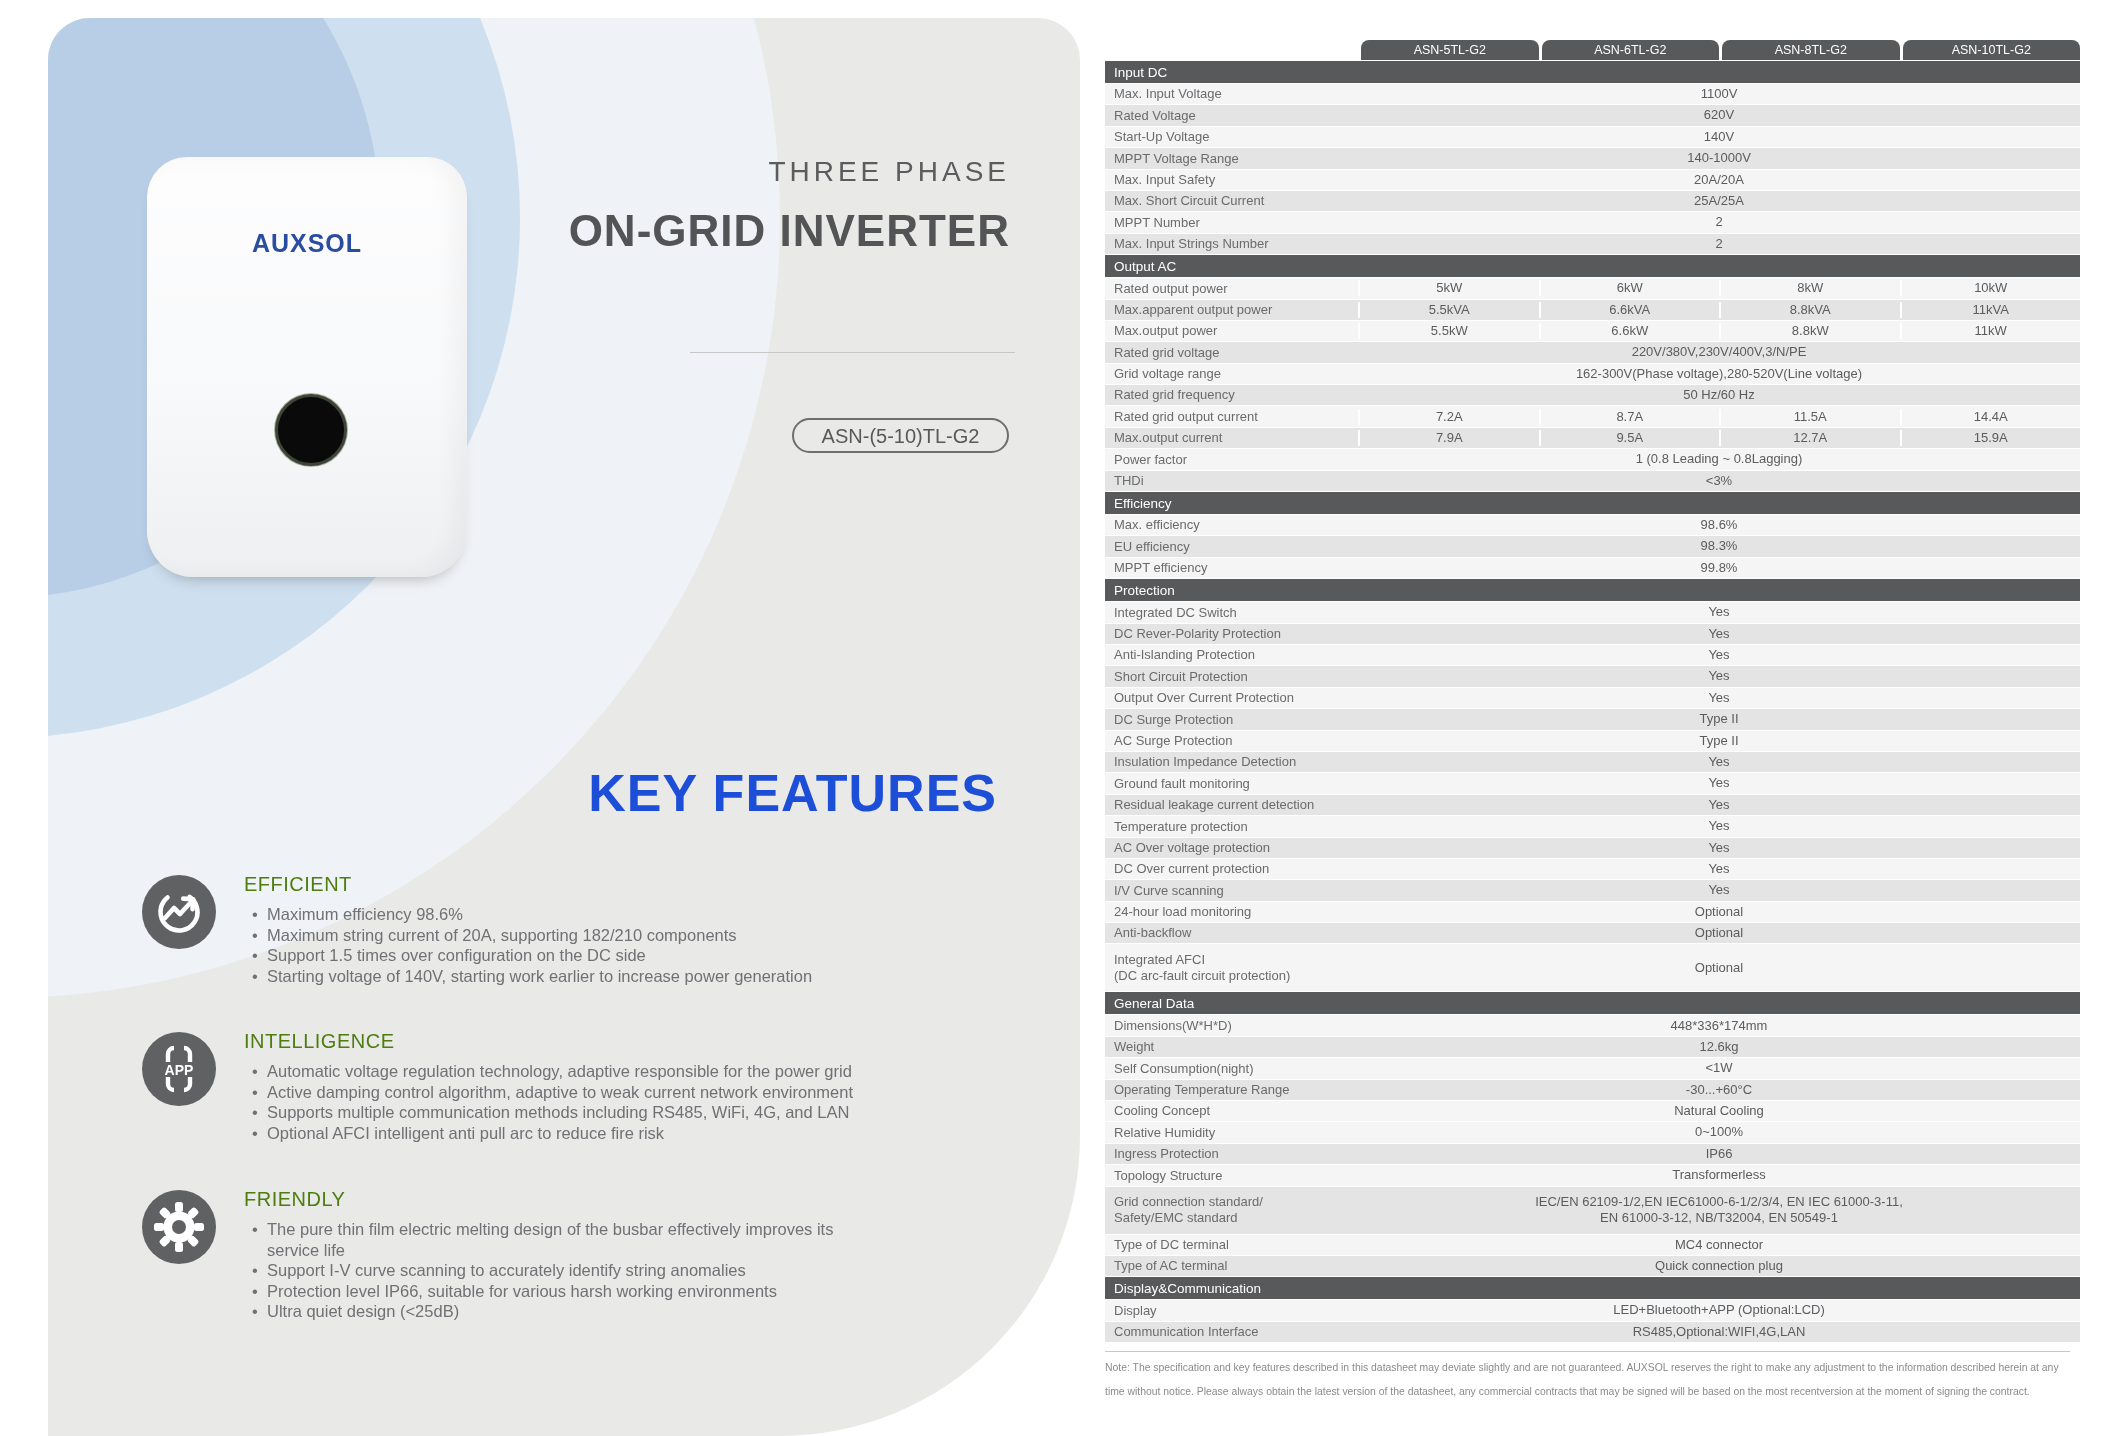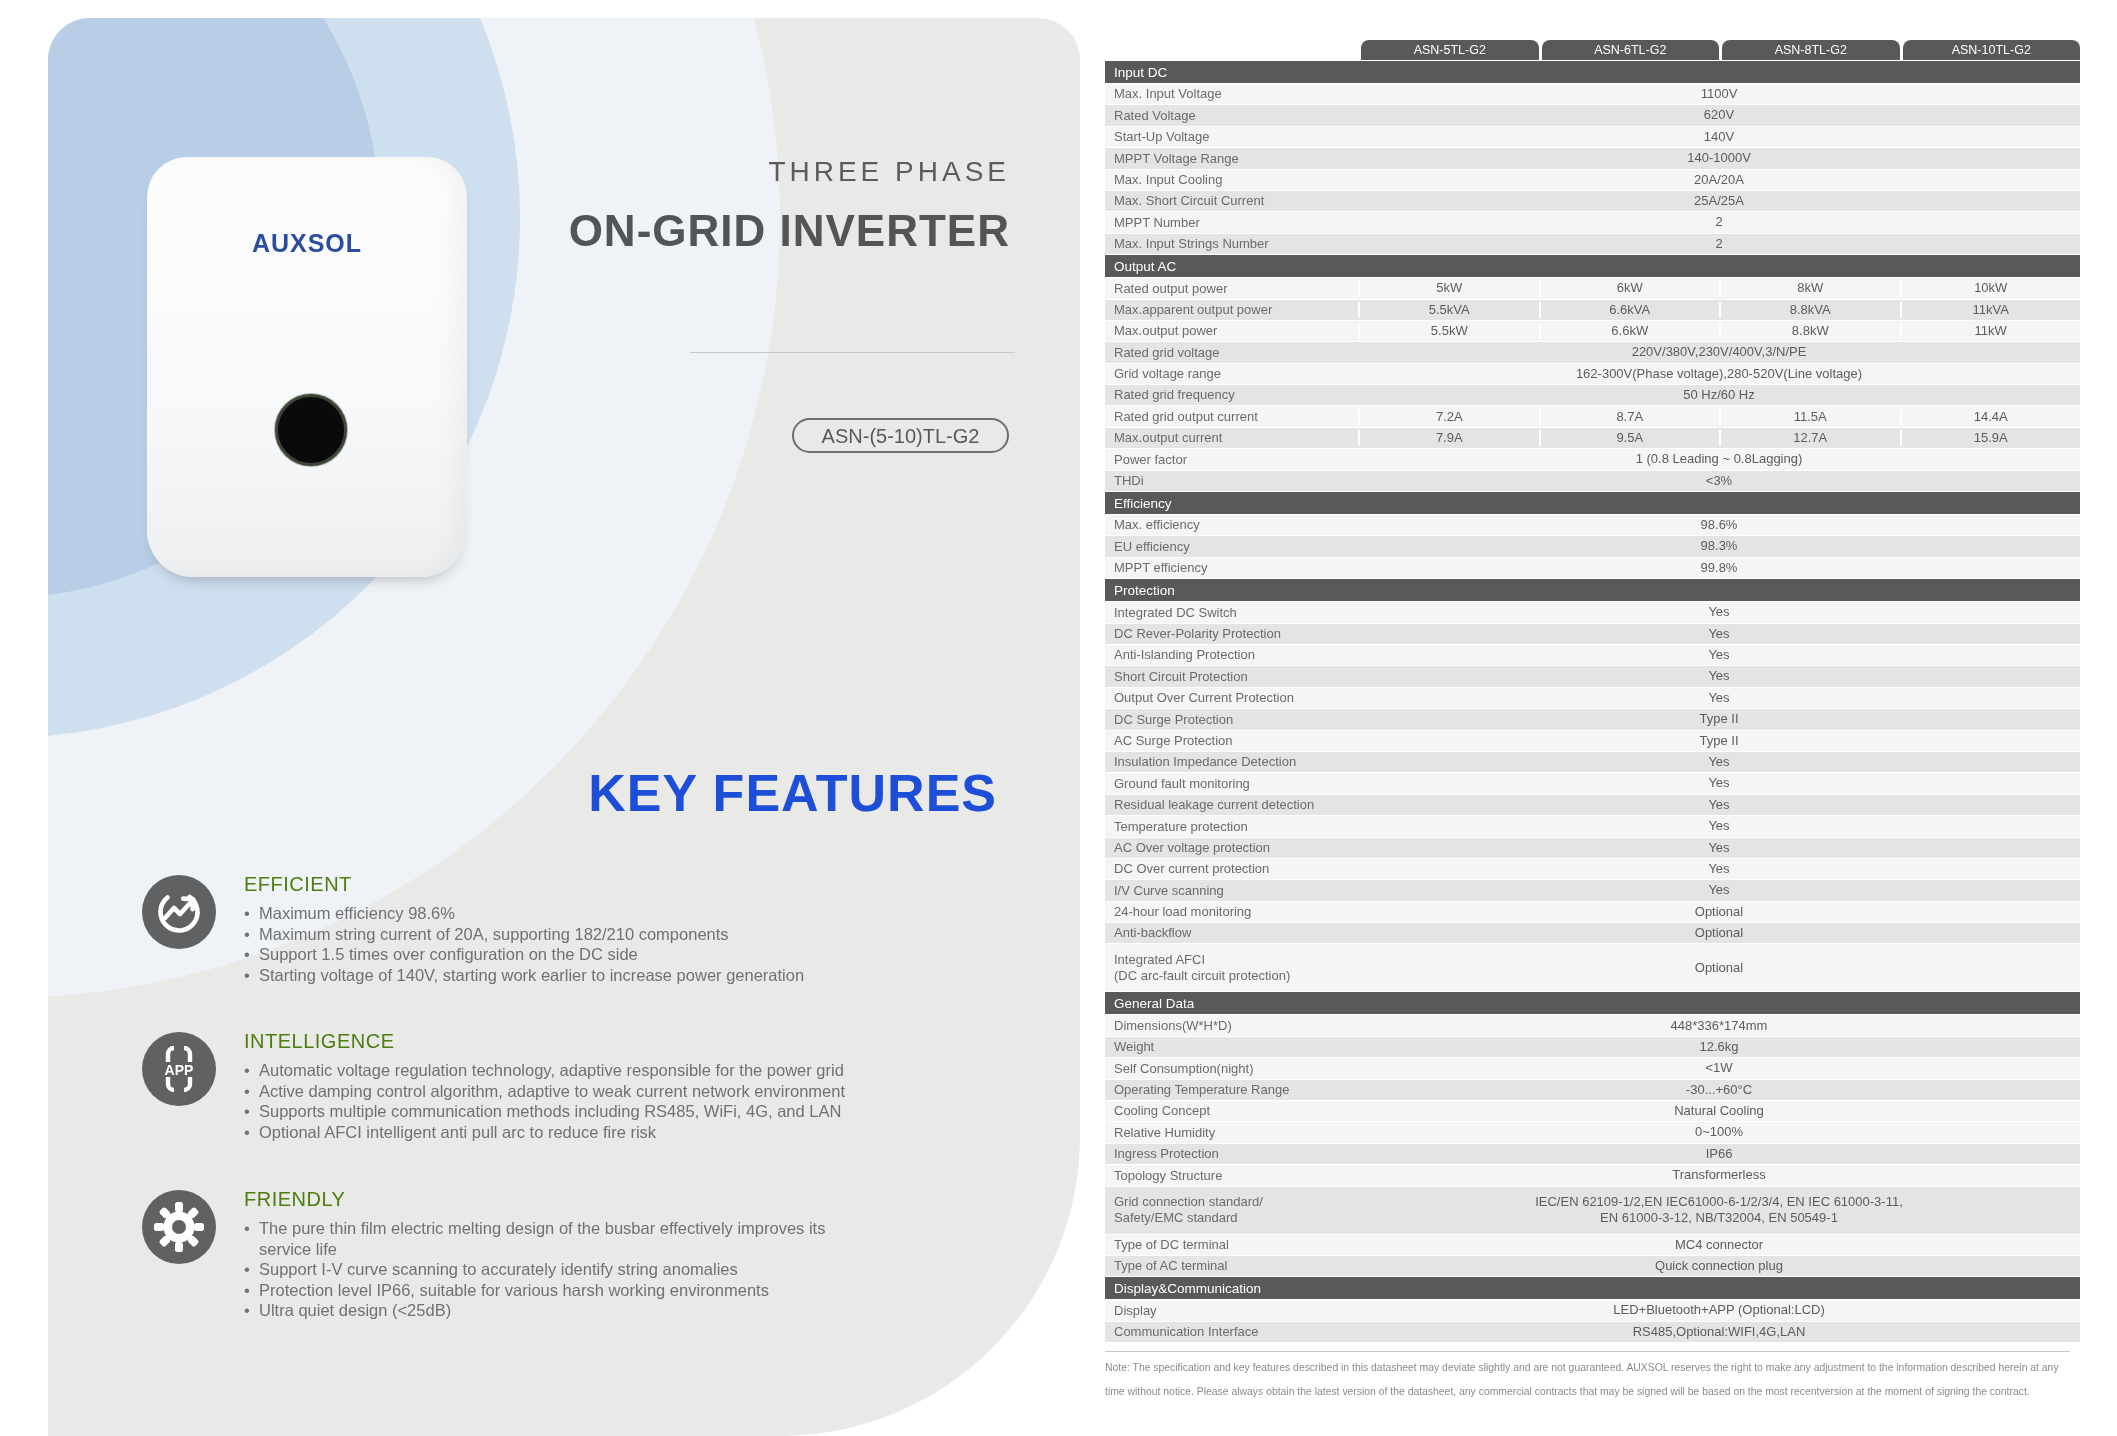--- a/index.html
+++ b/index.html
@@ -33,21 +33,21 @@
          font-size:20px;color:#58595b;background:transparent;}
   .kf-title{position:absolute;right:83px;top:745px;font-size:52px;font-weight:bold;
             letter-spacing:1px;color:#1d4ed8;}
 
   .feature{position:absolute;left:94px;width:720px;}
   .f1{top:855px;} .f2{top:1012px;} .f3{top:1170px;}
   .f-icon{position:absolute;left:0;top:2px;width:74px;height:74px;border-radius:50%;
           background:#606163;}
   .f-body{margin-left:102px;}
   .f-title{font-size:20px;letter-spacing:0.5px;color:#4d7c0f;margin-bottom:7px;}
-  .f-list{list-style:none;margin:0;padding:0;}
+  .f-list{list-style:none;margin:8px;padding:0;}
   .f-list li{position:relative;padding-left:15px;font-size:16.5px;line-height:20.5px;color:#707174;}
   .f-list li::before{content:"•";position:absolute;left:0;top:0;color:#707174;}
 
   
   .specs{position:absolute;left:1105px;top:40px;width:975px;}
   .tabs{display:flex;height:20px;margin-bottom:1px;}
   .tab-spacer{width:253px;}
   .tab{flex:1;margin-left:3px;background:#58595b;color:#fff;border-radius:8px 8px 0 0;
        font-size:12.5px;text-align:center;line-height:21px;}
   .sec{height:23px;background:#58595b;color:#fff;font-size:13.5px;line-height:23px;
@@ -180,21 +180,21 @@
         </div>
         <div class="row lite">
           <div class="lab">Start-Up Voltage</div>
           <div class="val">140V</div>
         </div>
         <div class="row shade">
           <div class="lab">MPPT Voltage Range</div>
           <div class="val">140-1000V</div>
         </div>
         <div class="row lite">
-          <div class="lab">Max. Input Cooling</div>
+          <div class="lab">Max. Input Safety</div>
           <div class="val">20A/20A</div>
         </div>
         <div class="row shade">
           <div class="lab">Max. Short Circuit Current</div>
           <div class="val">25A/25A</div>
         </div>
         <div class="row lite">
           <div class="lab">MPPT Number</div>
           <div class="val">2</div>
         </div>

